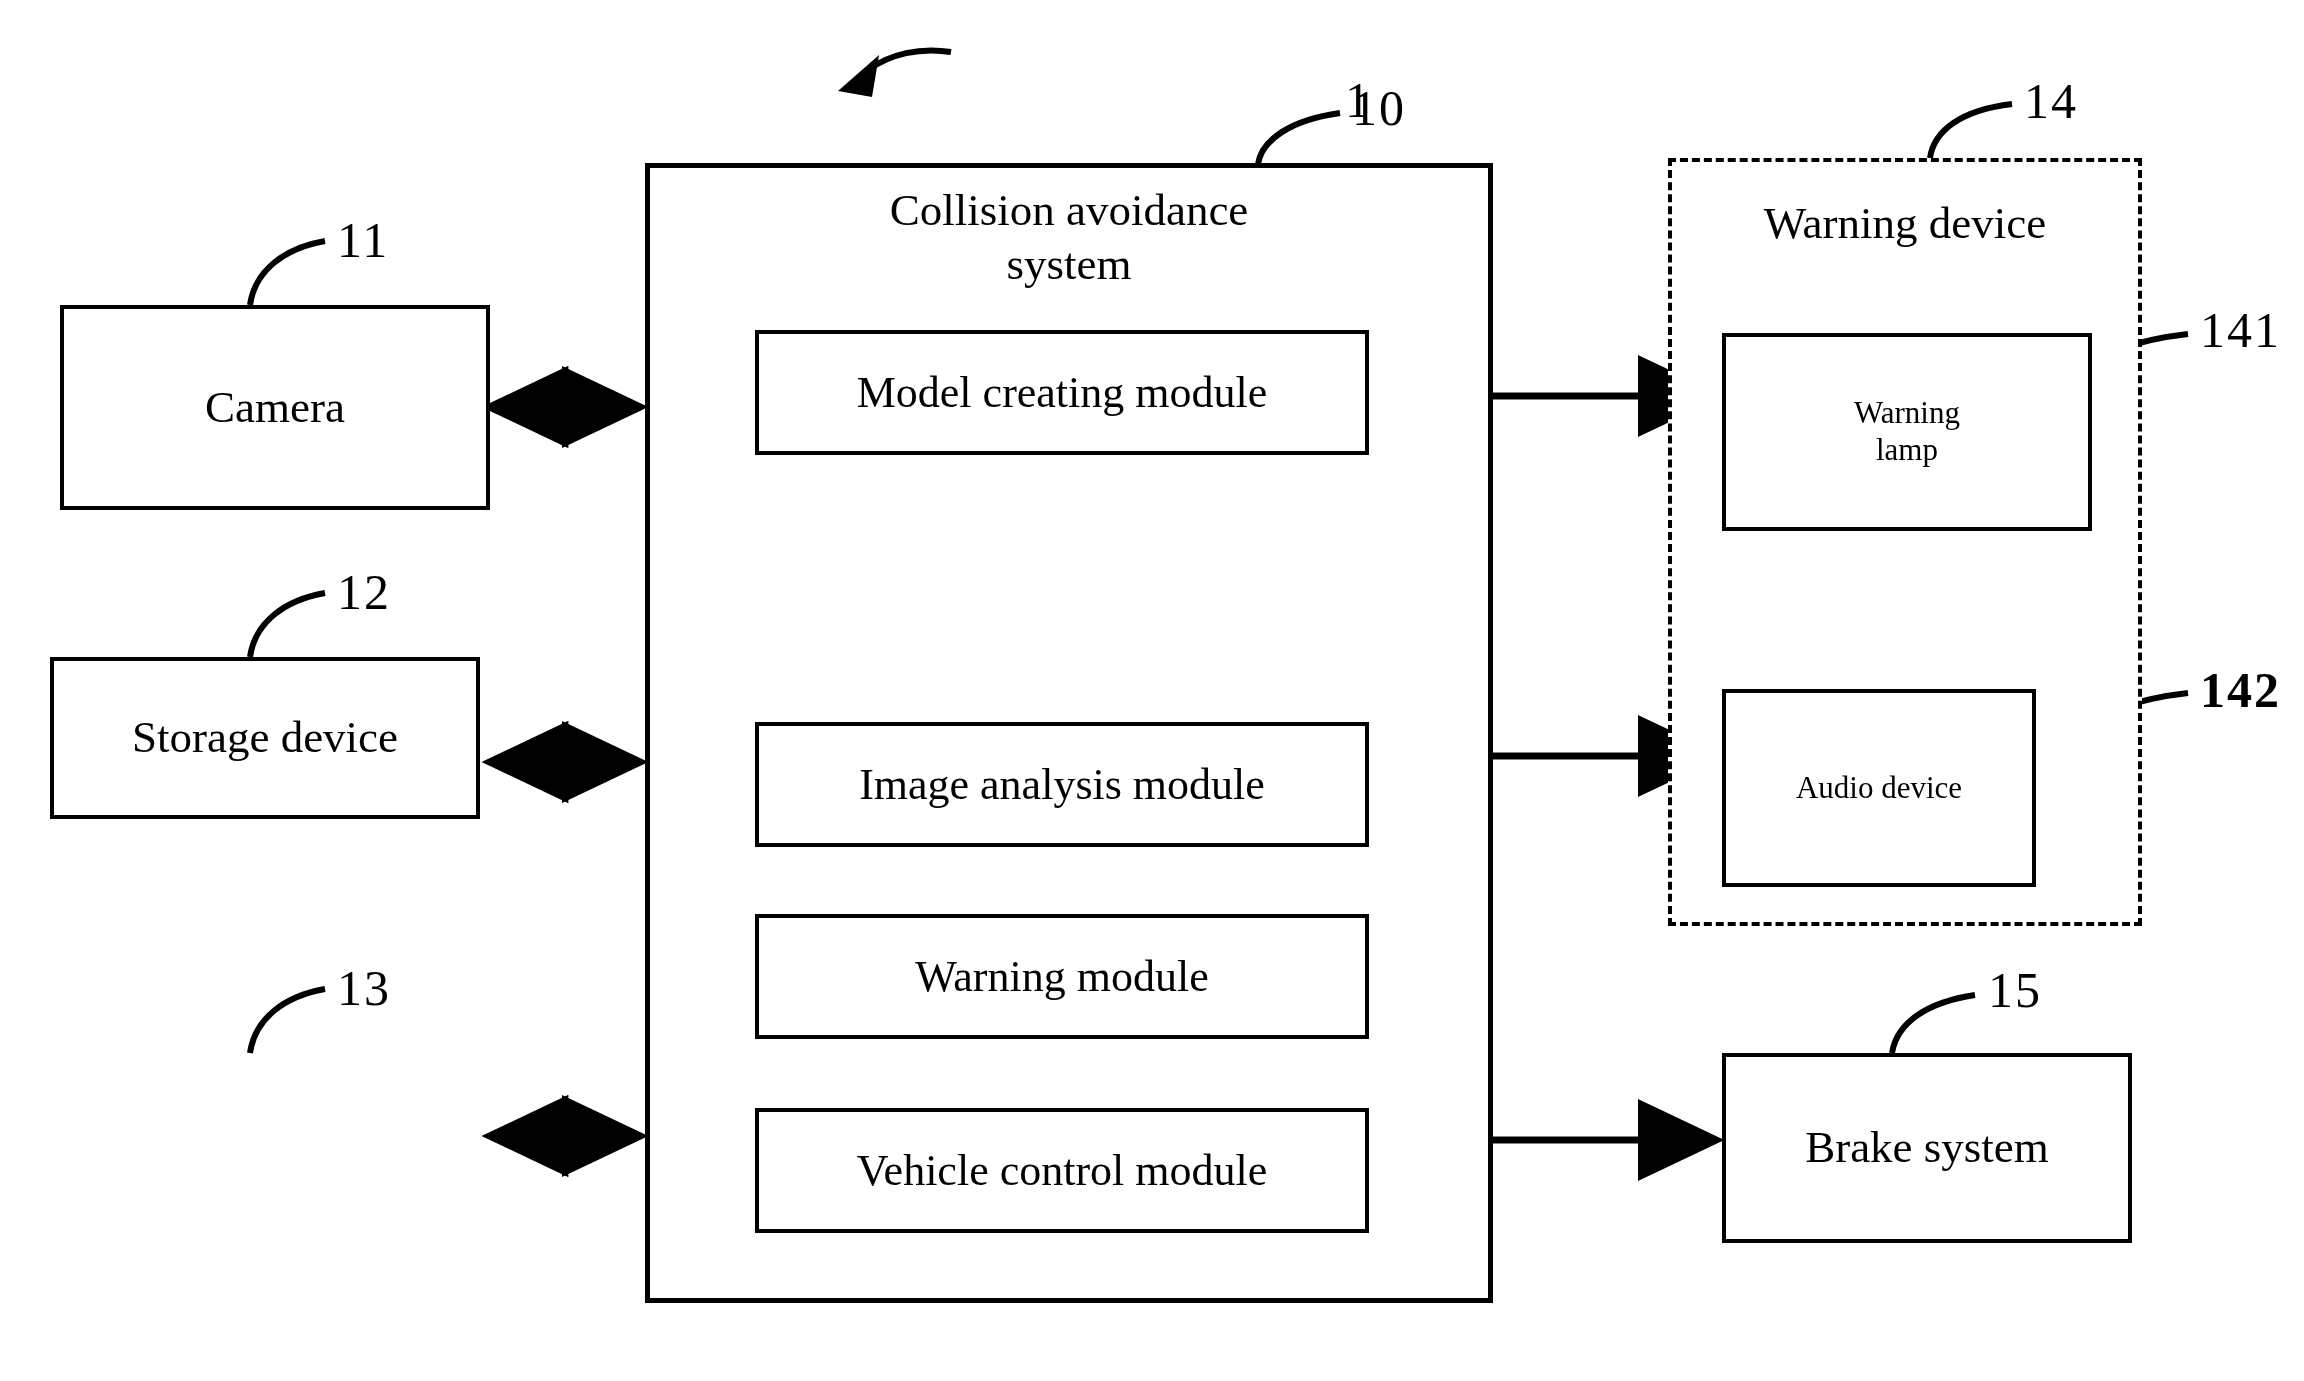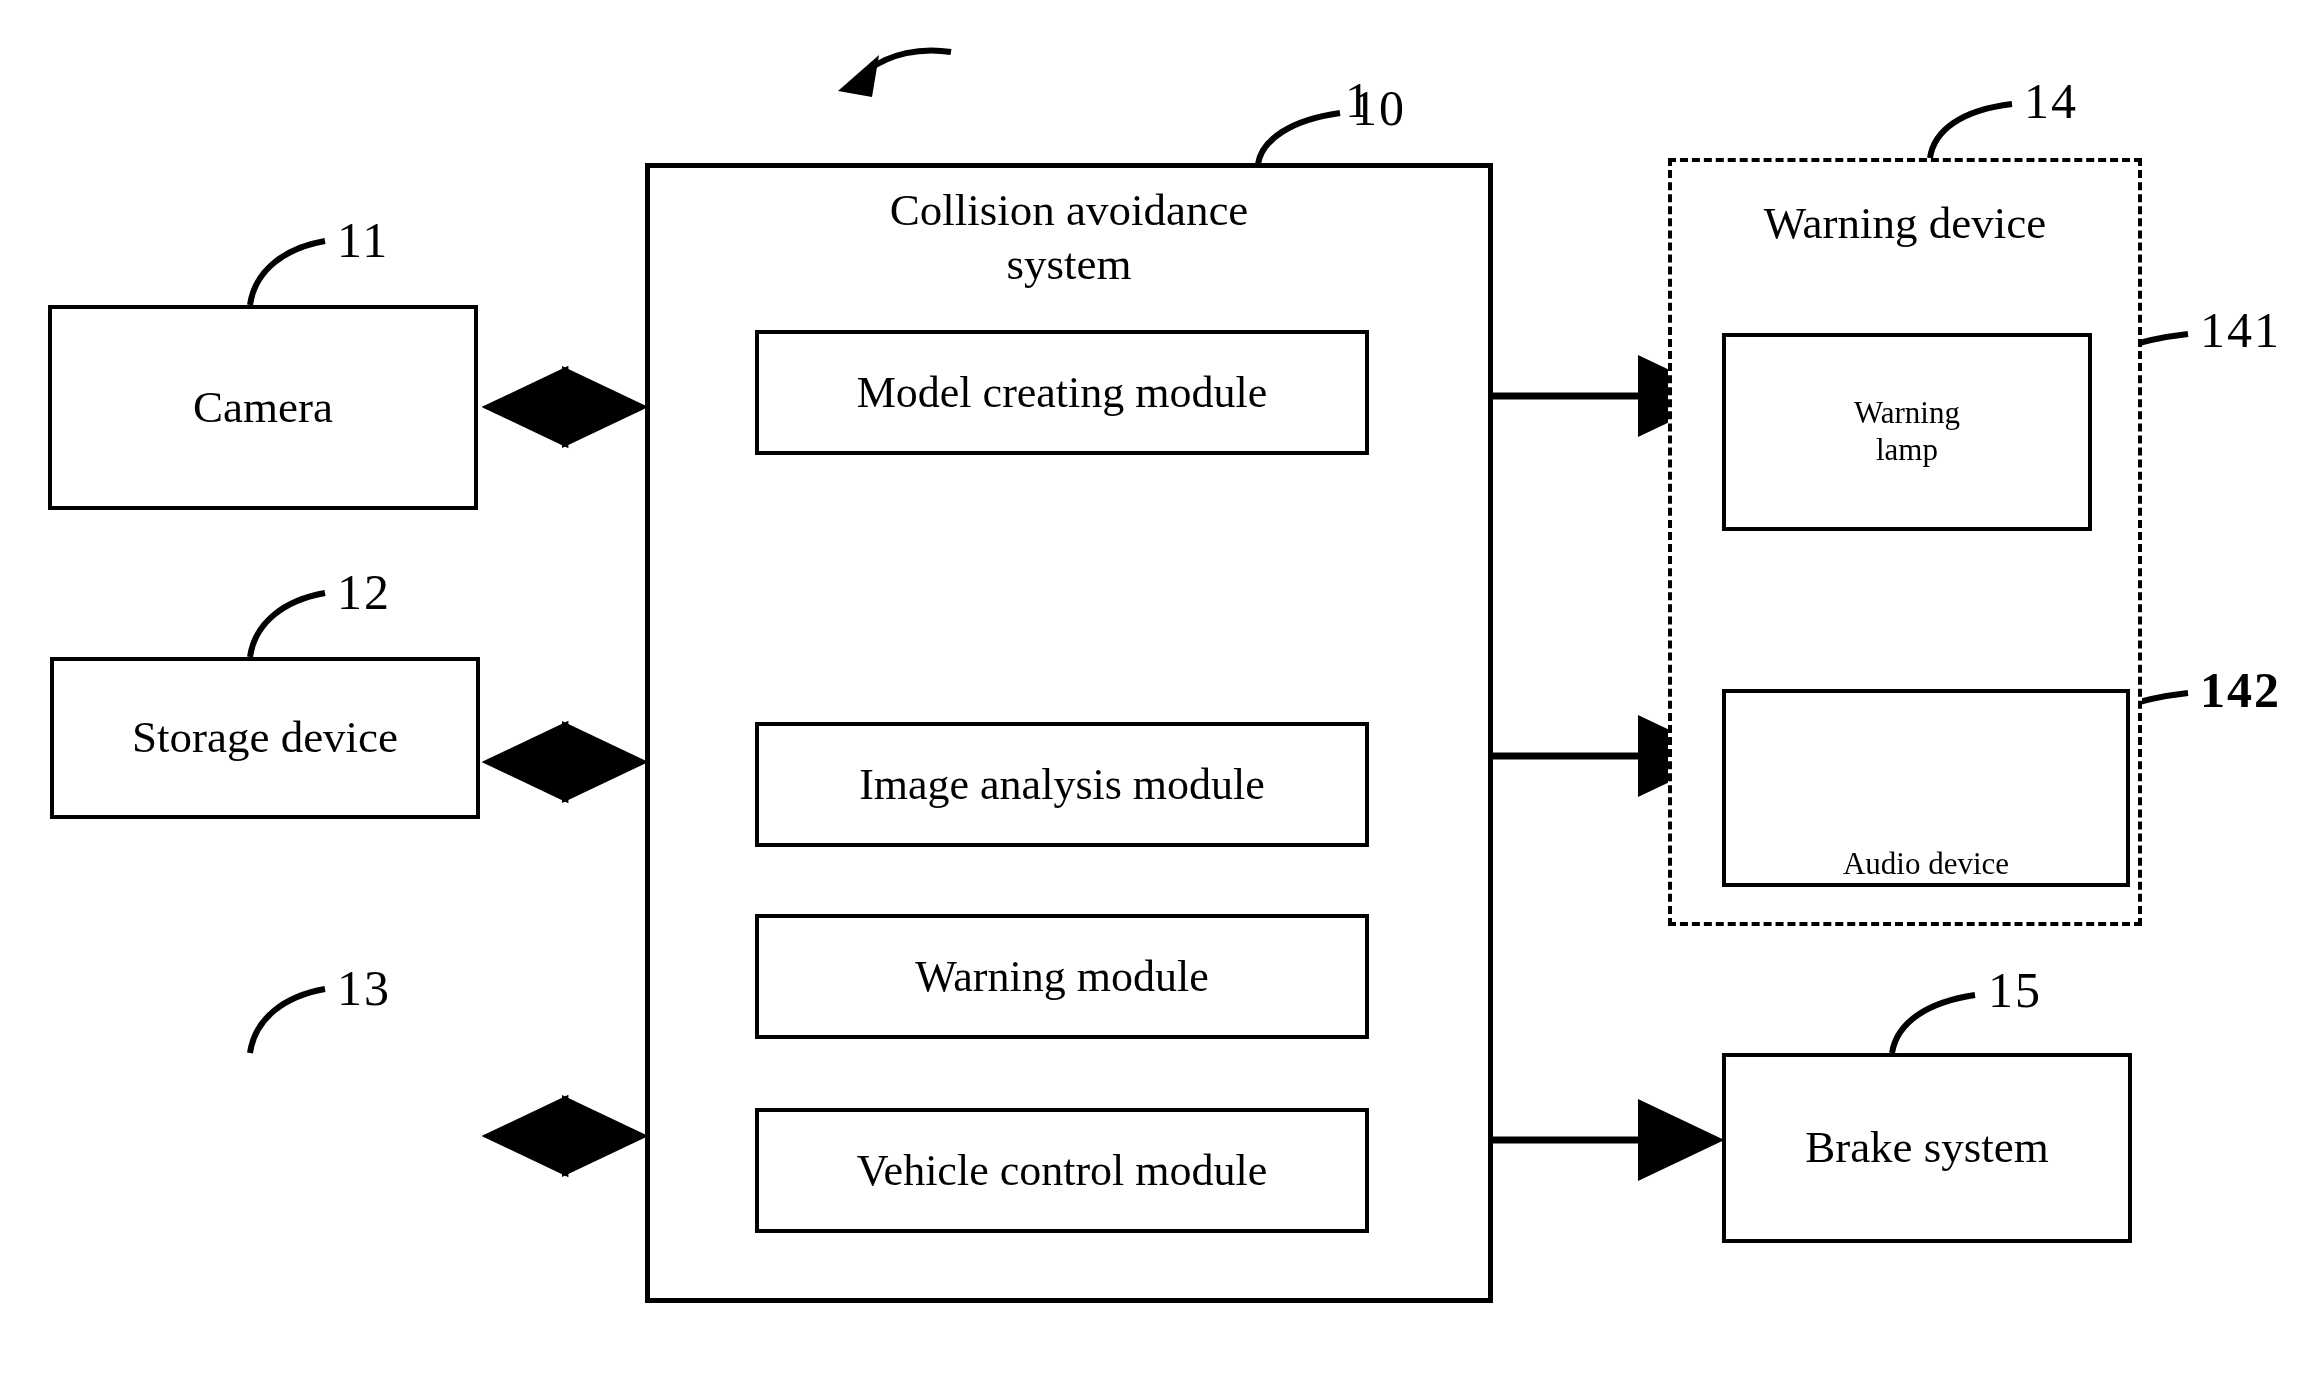--- a/index.html
+++ b/index.html
@@ -141,21 +141,21 @@
   <div class="refnum" style="left:1376px; top:447px;">102</div>
   <div class="refnum" style="left:1376px; top:650px;">103</div>
   <div class="refnum" style="left:1362px; top:842px;">104</div>
   <div class="refnum" style="left:1362px; top:1036px;">105</div>
 
   <div class="refnum" style="left:2024px; top:76px;">14</div>
   <div class="refnum" style="left:2200px; top:305px;">141</div>
   <div class="refnum" style="left:2200px; top:665px;font-weight:bold;">142</div>
   <div class="refnum" style="left:1988px; top:965px;">15</div>
 
-  <div class="box thin t-side" style="left:48px; top:305px; width:430px; height:205px;">
+  <div class="box thin t-side" style="left:60px; top:305px; width:430px; height:205px;">
     <span class="lbl">Camera</span>
   </div>
 
   <div class="box thin t-side" style="left:50px; top:657px; width:430px; height:162px;">
     <span class="lbl">Storage device</span>
   </div>
 
 
   <div class="box solid" style="left:645px; top:163px; width:848px; height:1140px; display:block;">
   </div>
@@ -181,21 +181,21 @@
 
   <div class="box dashed" style="left:1668px; top:158px; width:474px; height:768px; display:block;">
   </div>
   <div class="grp-title" style="left:1668px; top:196px; width:474px;">Warning device</div>
 
   <div class="box thin t-inner" style="left:1722px; top:296px; width:370px; height:198px; white-space:pre-line;">
     <span class="lbl">Warning
 lamp</span>
   </div>
 
-  <div class="box thin t-inner" style="left:1722px; top:652px; width:408px; height:198px;align-items:flex-end;">
+  <div class="box thin t-inner" style="left:1722px; top:652px; width:314px; height:198px;">
     <span class="lbl">Audio device</span>
   </div>
 
   <div class="box thin t-side" style="left:1722px; top:1053px; width:410px; height:190px;">
     <span class="lbl">Brake system</span>
   </div>
 
 </div>
 
 </body></html>

